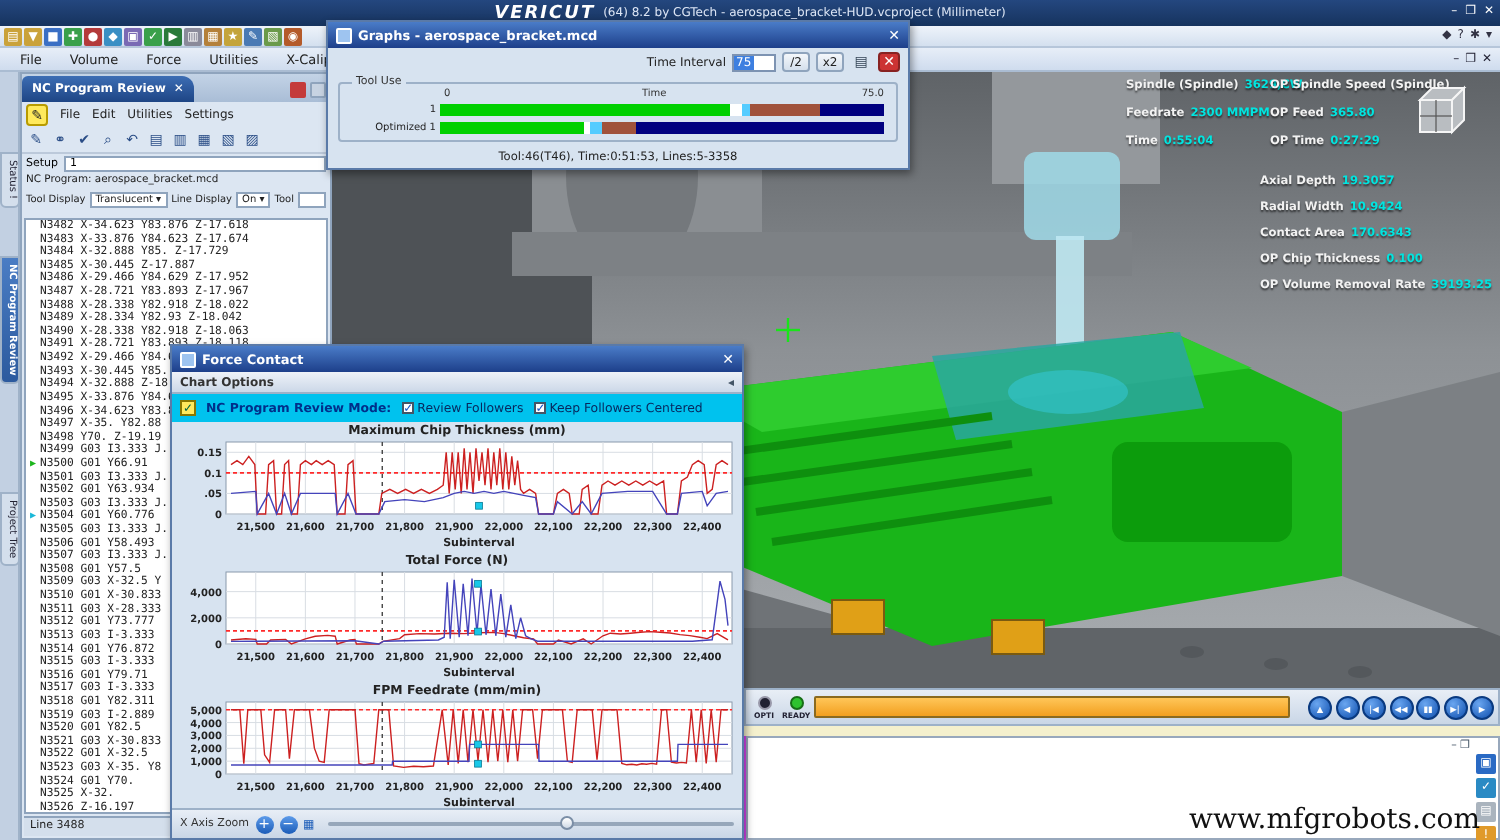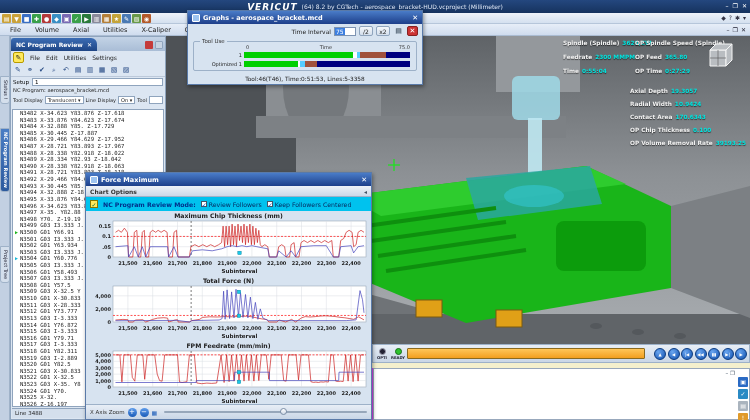--- a/index.html
+++ b/index.html
@@ -46,21 +46,21 @@
   .nc-line .gut { width:7px; flex:none; text-align:center; font-size:5px; line-height:6.6px; }
   .nc-status { position:absolute; left:1px; right:1px; bottom:1px; height:10px; background:#d4dfec; border-top:1px solid #8fa4bd; font-size:5.5px; line-height:9px; padding-left:3px; color:#222; }
 
   
   .fwin { position:absolute; background:#d7e3f0; border:1px solid #5a7aa8; box-shadow:1px 2px 4px rgba(0,0,0,.4); }
   .fwin-title { height:13px; background:linear-gradient(#4a7cc8,#1d3f8a); color:#fff; font-size:6.5px; font-weight:bold; display:flex; align-items:center; padding:0 4px; gap:3px; }
   .fwin-title .wic { width:8px; height:8px; background:#9ec4f0; border:1px solid #fff; border-radius:1px; }
   .fwin-title .x { margin-left:auto; font-size:7px; }
 
   
-  #graphs-win { left:163px; top:10px; width:236px; height:75px; z-index:6;margin-left:24px; }
+  #graphs-win { left:163px; top:10px; width:292px; height:75px; z-index:6; }
   .gw-toolrow { height:14px; display:flex; align-items:center; justify-content:flex-end; gap:3px; font-size:6px; padding-right:4px; color:#222; }
   .gw-input { width:22px; height:9px; background:#fff; border:1px solid #7d93b2; font-size:6px; }
   .gw-input span { background:#3d7fe0; color:#fff; padding:0 1px; }
   .gw-btn { min-width:14px; height:10px; background:linear-gradient(#f4f7fb,#d4dfec); border:1px solid #8fa4bd; border-radius:2px; text-align:center; font-size:6px; line-height:9px; }
   .gw-print { width:11px; height:10px; font-size:7px; line-height:10px; text-align:center; color:#345; }
   .gw-close { width:11px; height:10px; background:#c33; color:#fff; border:1px solid #822; border-radius:2px; text-align:center; font-size:7px; line-height:9px; font-weight:bold; }
   .gw-group { position:absolute; left:5px; right:5px; top:30px; height:30px; border:1px solid #9db1c8; border-radius:2px; }
   .gw-group-label { position:absolute; left:6px; top:-4px; background:#d7e3f0; padding:0 2px; font-size:5.5px; color:#333; }
   .gw-axisrow { position:absolute; left:52px; right:6px; top:2px; height:6px; font-size:5px; color:#333; }
   .gw-axisrow .a0 { position:absolute; left:0; } .gw-axisrow .ac { position:absolute; left:45%; } .gw-axisrow .ar { position:absolute; right:0; }
@@ -146,21 +146,21 @@
   <div class="toolbar-right" id="top-right-icons">
       <span>◆</span>
       <span>?</span>
       <span>✱</span>
       <span>▾</span>
     </div>
 
   <div class="menubar" id="main-menubar">
       <span class="mi">File</span>
       <span class="mi">Volume</span>
-      <span class="mi">Axial</span>
+      <span class="mi">Force</span>
       <span class="mi">Utilities</span>
       <span class="mi">X-Caliper</span>
       <span class="mi">Optimise</span>
     </div>
   <div class="inner-controls" id="inner-controls">
       <span>–</span>
       <span>❐</span>
       <span>✕</span>
     </div>
 
@@ -266,20 +266,21 @@
   <div id="strip"></div>
   <div id="logarea">
     <div class="log-controls" id="log-controls">– ❐</div>
     <div class="log-icons">
       <div class="li" style="background:#2a6ac4;">▣</div>
       <div class="li" style="background:#2a8ac4;">✓</div>
       <div class="li" style="background:#aab4be;">▤</div>
       <div class="li" style="background:#e09a2a;">!</div>
     </div>
   </div>
+  <div id="watermark">www.mfgrobots.com</div>
 
   <div class="side-tabs" id="side-tabs">
       <div class="vtab" style="top: 40px;">Status !</div>
       <div class="vtab active" style="top: 92px;">NC Program Review</div>
       <div class="vtab" style="top: 210px;">Project Tree</div>
     </div>
 
   <div class="nc-panel">
     <div class="nc-tabrow">
       <div class="nc-tab">
@@ -416,21 +417,21 @@
             </div>
           </div>
         </div>
     </div>
     <div class="gw-footer">Tool:46(T46), Time:0:51:53, Lines:5-3358</div>
   </div>
 
   <div class="fwin" id="force-win">
     <div class="fwin-title">
       <span class="wic"></span>
-      <span>Force Maximum</span>
+      <span>Force Contact</span>
       <span class="x">✕</span>
     </div>
     <div class="fc-options">
       <span>Chart Options</span>
       <span class="arr">◂</span>
     </div>
     <div class="fc-banner">
       <span class="bic">✓</span>
       <span>NC Program Review Mode:</span>
       <span class="fc-check" id="fc-check-0">

